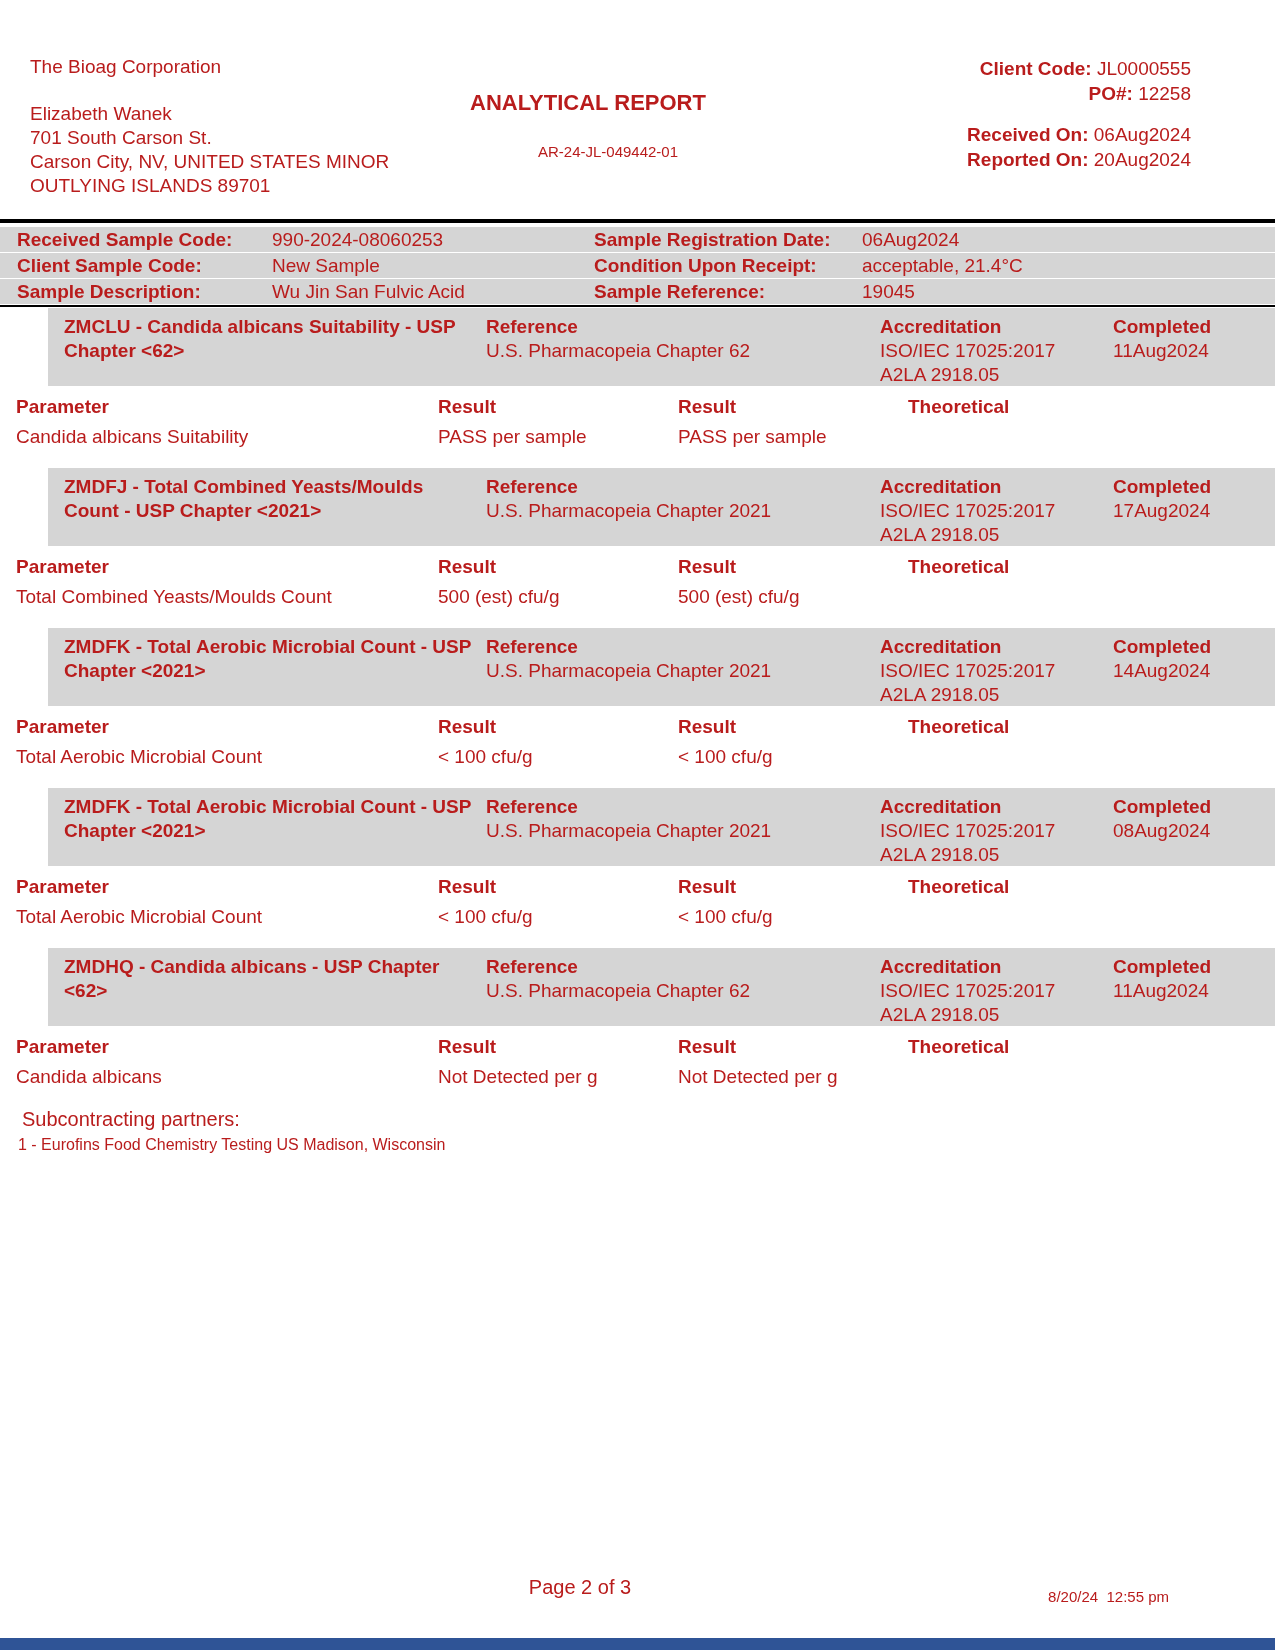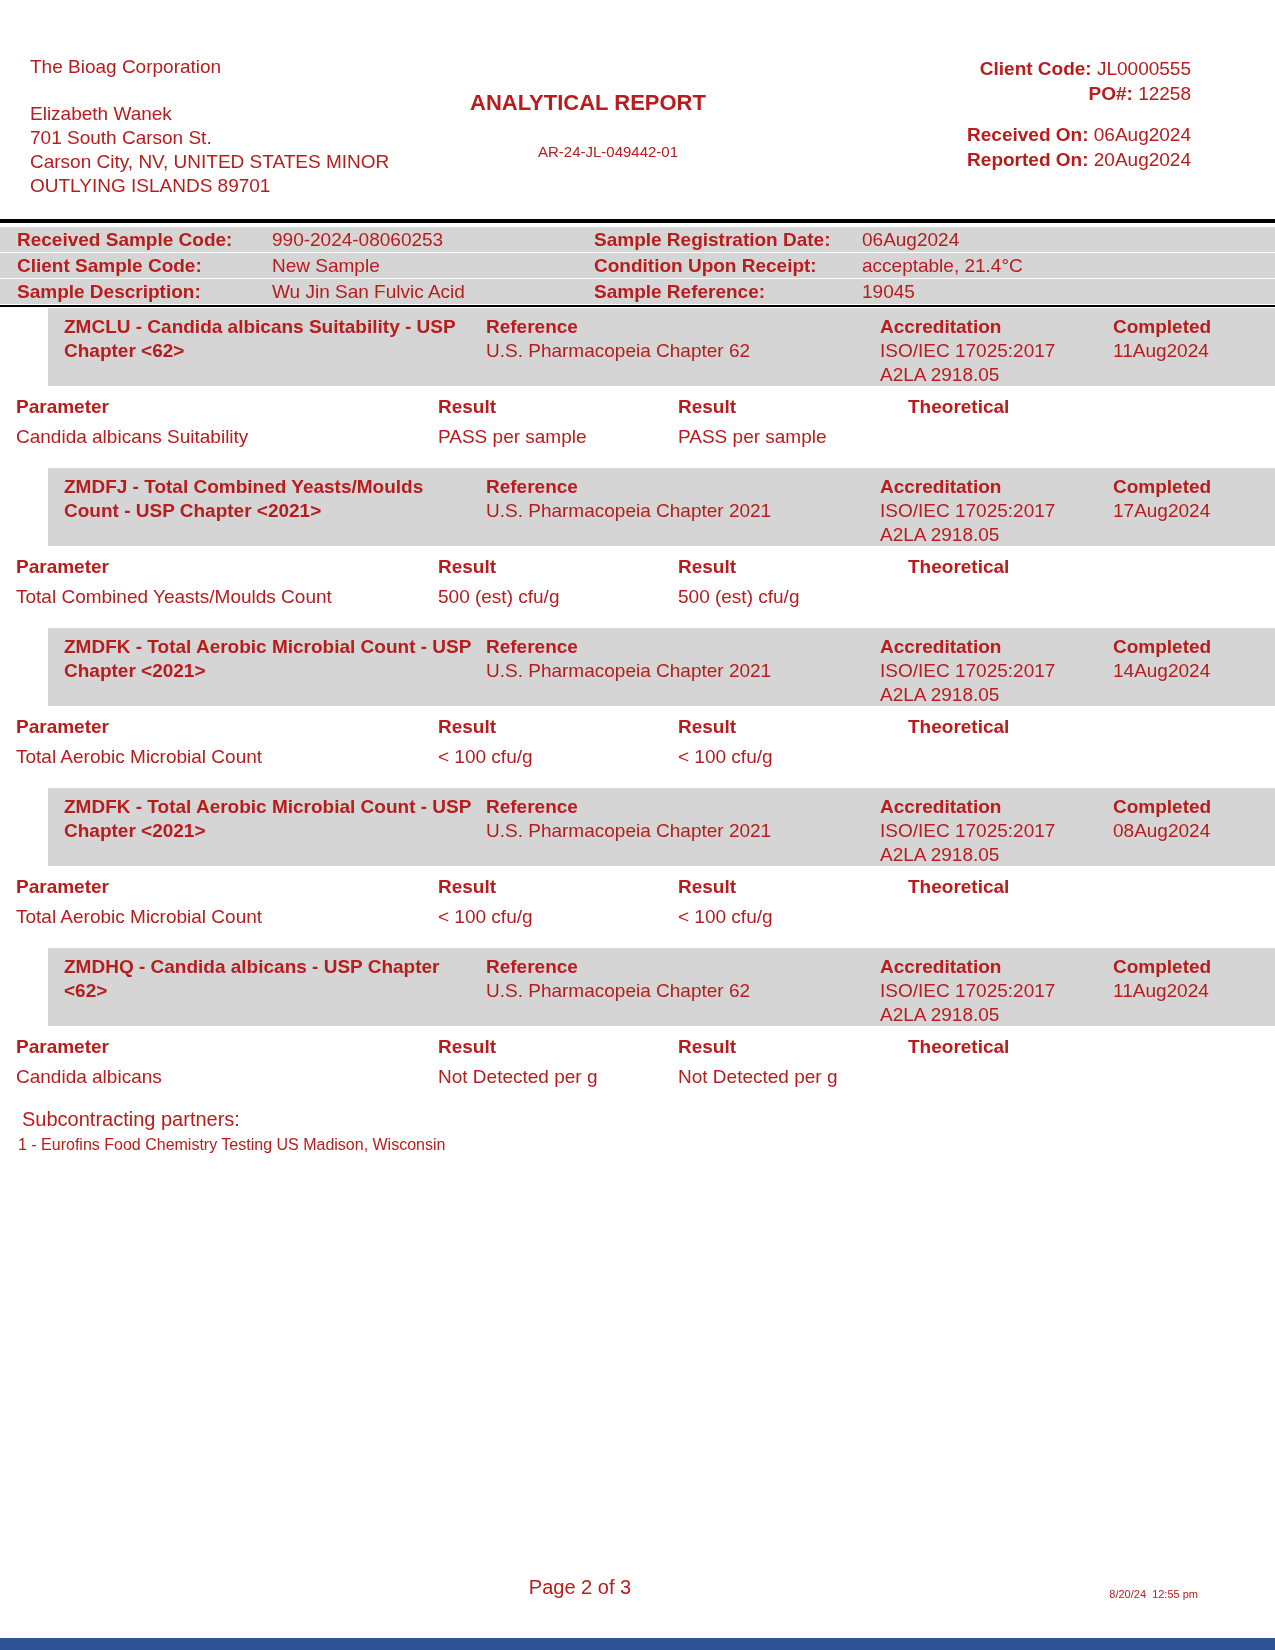--- a/index.html
+++ b/index.html
@@ -50,21 +50,21 @@
   .c-res1{position:absolute;left:438px;width:235px;}
   .c-res2{position:absolute;left:678px;width:225px;}
   .c-theo{position:absolute;left:908px;width:200px;}
 
   
   .subc-title{left:22px;top:1108px;font-size:20px;}
   .subc-line{left:18px;top:1136px;font-size:16px;}
 
   
   .footer-page{left:580px;top:1576px;transform:translateX(-50%);font-size:20px;white-space:nowrap;}
-  .footer-ts{right:111px;top:1588px;font-size:11px;white-space:pre;}
+  .footer-ts{right:140px;top:1588px;font-size:15px;white-space:pre;}
   .footer-bar{left:0;right:0;top:1638px;height:12px;background:#2f5496;}
 </style>
 </head>
 <body>
 
 <div class="page">
 
   <div class="abs hdr-company">The Bioag Corporation</div>
 
   <div class="abs hdr-contact">

